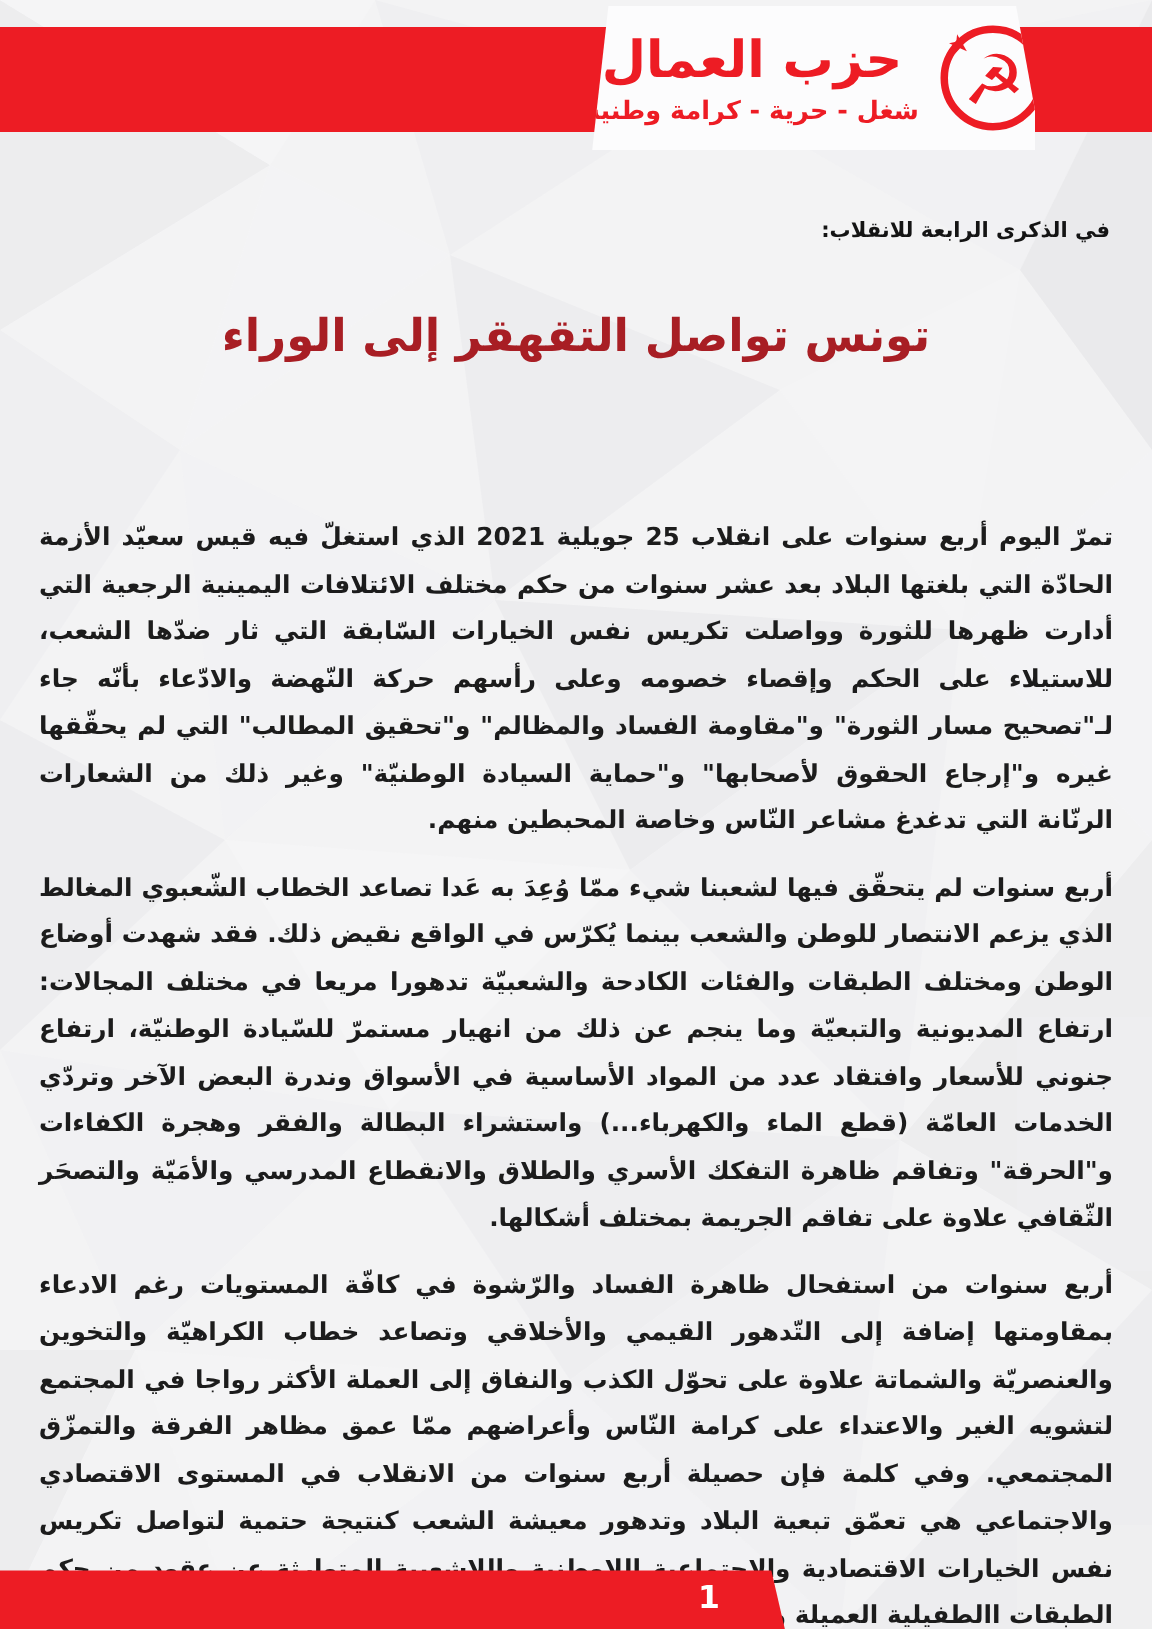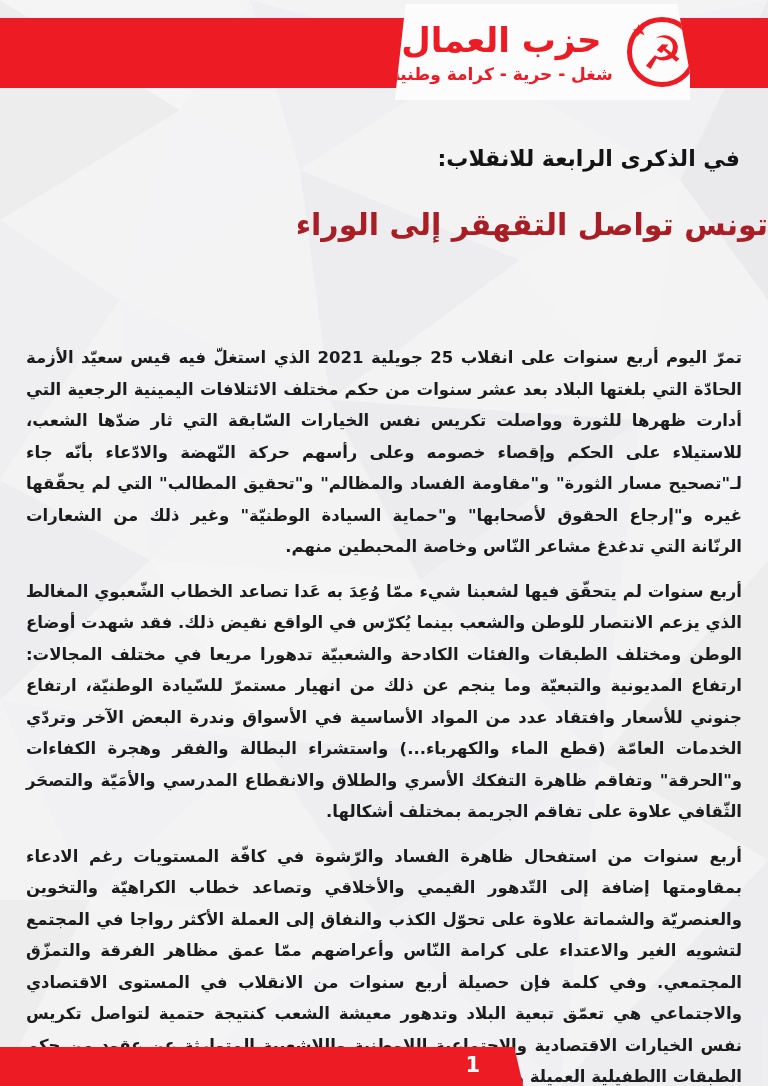--- a/index.html
+++ b/index.html
@@ -50,24 +50,24 @@
     letter-spacing:0;white-space:nowrap;
   }
   .party-slogan{
     color:#ed1c24;font-size:17px;font-weight:bold;margin-top:4px;white-space:nowrap;
   }
 
   
   .kicker{
     position:absolute;top:146px;right:28px;left:15px;
     direction:rtl;text-align:right;
-    color:#141414;font-size:22px;font-weight:bold;
+    color:#141414;font-size:14px;font-weight:bold;
   }
   .doc-title{
-    position:absolute;left:0;width:768px;direction:rtl;
+    position:absolute;left:0;width:768px;text-align:center;direction:rtl;
     color:#a81e24;font-size:30px;font-weight:bold;line-height:1.2;
   }
   .doc-title.line1{top:207px;}
   .doc-title.line2{top:278px;}
 
   
   .body-text{
     position:absolute;top:342px;left:26px;right:26px;
     direction:rtl;text-align:justify;
     color:#1c1c1c;font-size:16.5px;font-weight:bold;line-height:31.5px;

